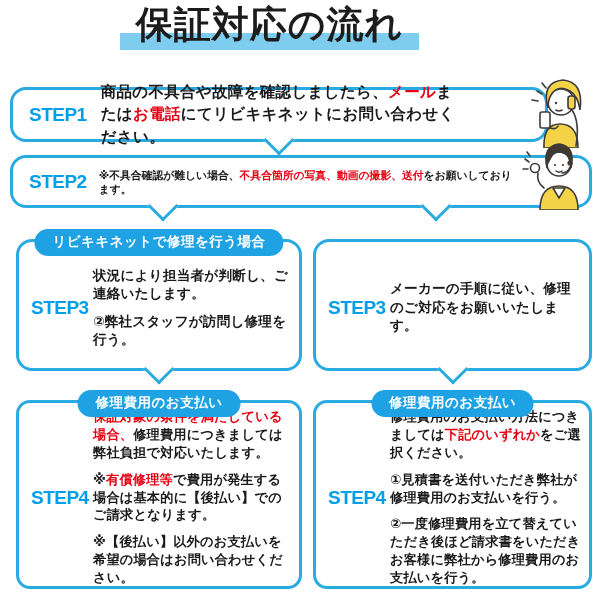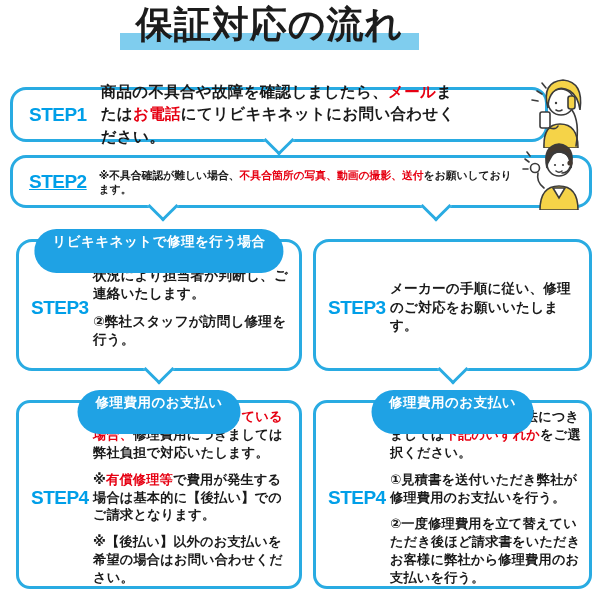--- a/index.html
+++ b/index.html
@@ -40,29 +40,29 @@
 
   
   #step1{left:10px;top:87px;width:538px;height:55px;}
   #step1 .inner{display:flex;align-items:center;height:100%;padding:0 86px 0 16px;box-sizing:border-box;}
   #step1 .step-label{margin-right:14px;}
   .s1-text{font-size:15.5px;font-weight:700;line-height:1.45;letter-spacing:0.3px;}
 
   
   #step2{left:10px;top:155px;width:582px;height:53px;}
   #step2 .inner{display:flex;align-items:center;height:100%;padding:0 72px 0 16px;box-sizing:border-box;}
-  #step2 .step-label{margin-right:12px;text-decoration:underline;}
+  #step2 .step-label{margin-right:12px;}
   .s2-line1{font-size:16.5px;font-weight:800;line-height:1.25;letter-spacing:0.2px;}
   .s2-line2{font-size:10.8px;font-weight:700;margin-top:3px;letter-spacing:0;}
 
   
   .pill{
     position:absolute;top:-13px;left:50%;transform:translateX(-50%);
     background:#1FA2E4;color:#fff;font-weight:800;font-size:13.5px;
-    padding:4px 18px 22px;border-radius:999px;white-space:nowrap;letter-spacing:0.5px;
+    padding:4px 18px 5px;border-radius:999px;white-space:nowrap;letter-spacing:0.5px;
   }
   .col-inner{display:flex;align-items:center;height:100%;padding:14px 8px 8px 12px;box-sizing:border-box;}
   .col-inner .step-label{width:62px;font-size:19px;}
   .paras{flex:1;}
   .paras p{margin:0 0 9px;font-size:13.6px;font-weight:700;line-height:1.35;letter-spacing:0.2px;}
   .paras p:last-child{margin-bottom:0;}
 
   #branch-left{left:16px;top:239px;width:286px;height:132px;}
   #branch-right{left:313px;top:239px;width:279px;height:132px;}
   #pay-left{left:16px;top:400px;width:286px;height:189px;border-radius:14px;}

